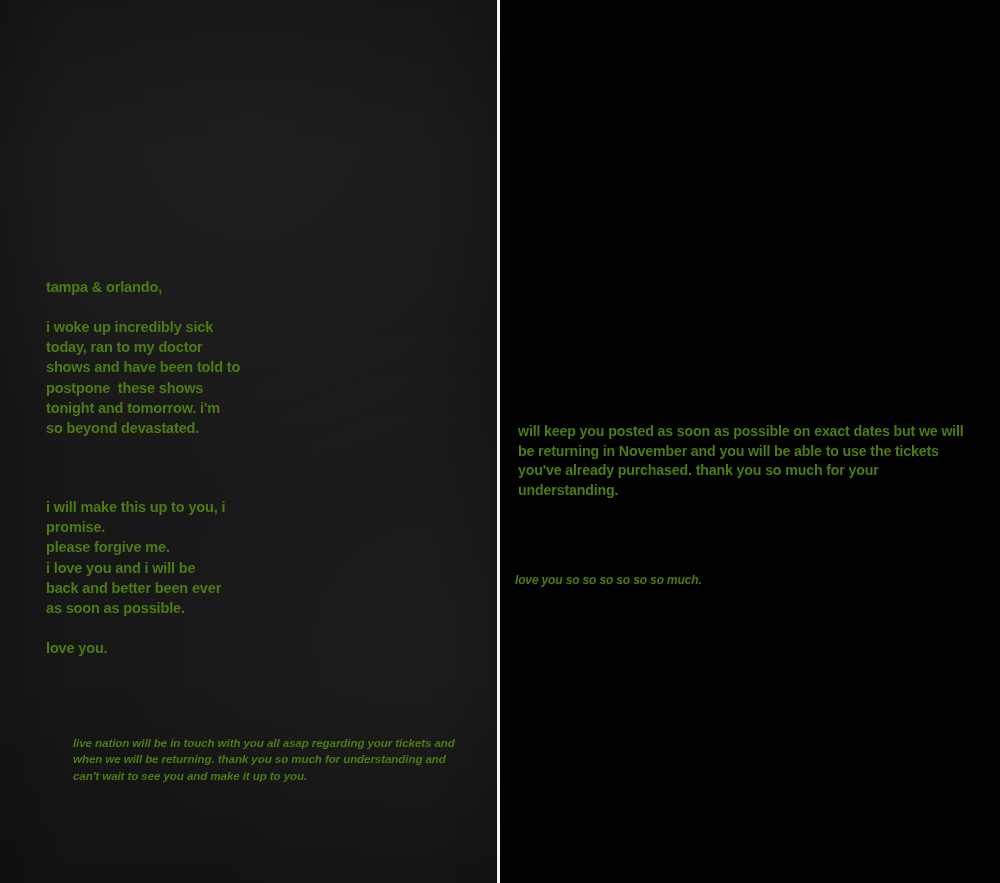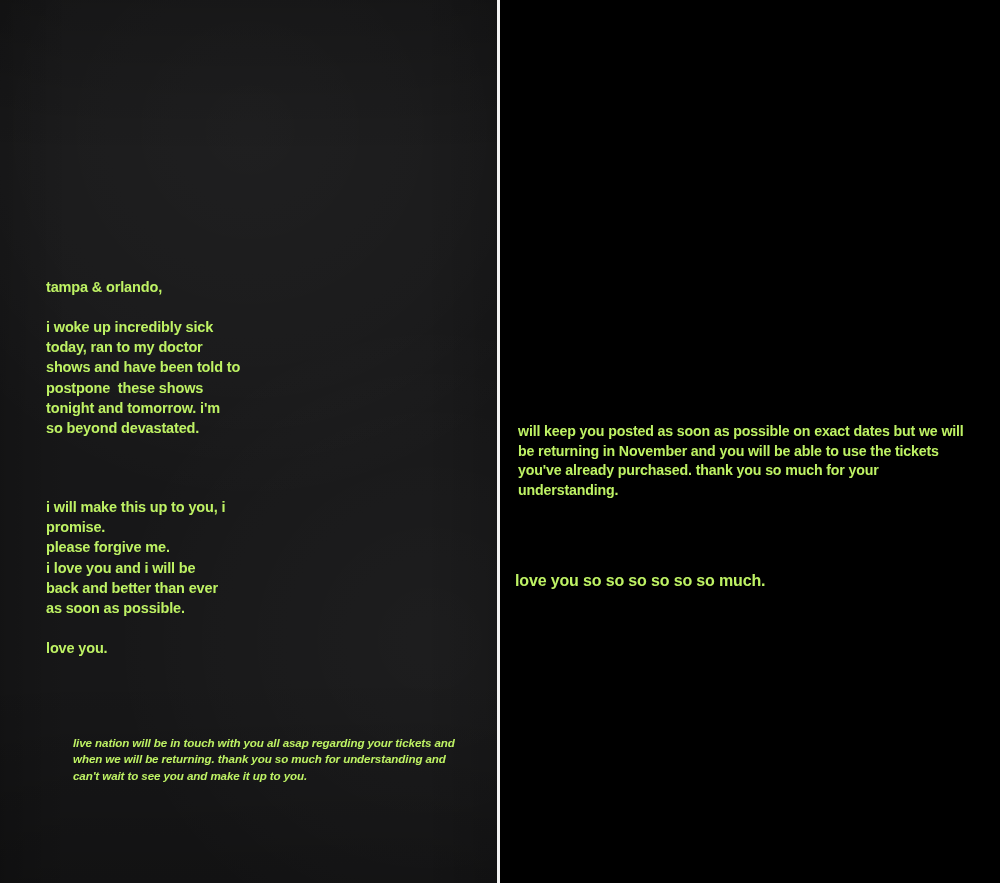--- a/index.html
+++ b/index.html
@@ -91,21 +91,21 @@
     top: 0;
     width: 500px;
     height: 883px;
     background-color: #000000;
     overflow: hidden;
   }
 
   
   .story-text {
     position: absolute;
-    color: #bef264;
+    color: #4d7c0f;
     font-weight: 700;
     white-space: pre-wrap;
     letter-spacing: -0.15px;
   }
 
   
   .tb-greeting {
     left: 46px;
     top: 277px;
     font-size: 14.5px;
@@ -145,22 +145,23 @@
     left: 518px;
     top: 393px;
     width: 462px;
     font-size: 14.2px;
     line-height: 19.6px;
     margin-top: 29px;
   }
   .tb-right-signoff {
     left: 515px;
     top: 571px;
-    font-size: 16px;
+    font-size: 12px;
     line-height: 19.6px;
+    font-style: italic;
   }
 </style>
 </head>
 <body>
 
 <div id="screenshot">
 
   <div class="panel-left">
     <div class="bg-glow-a"></div>
     <div class="bg-glow-b"></div>
@@ -172,21 +173,21 @@
 today, ran to my doctor
 shows and have been told to
 postpone  these shows
 tonight and tomorrow. i'm
 so beyond devastated.</div>
 
     <div class="story-text tb-body-2">i will make this up to you, i
 promise.
 please forgive me.
 i love you and i will be
-back and better than ever
+back and better been ever
 as soon as possible.</div>
 
     <div class="story-text tb-signoff-left">love you.</div>
 
     <div class="story-text tb-footnote">live nation will be in touch with you all asap regarding your tickets and when we will be returning. thank you so much for understanding and can't wait to see you and make it up to you.</div>
   </div>
 
   <div class="panel-divider"></div>
 
   <div class="panel-right"></div>

